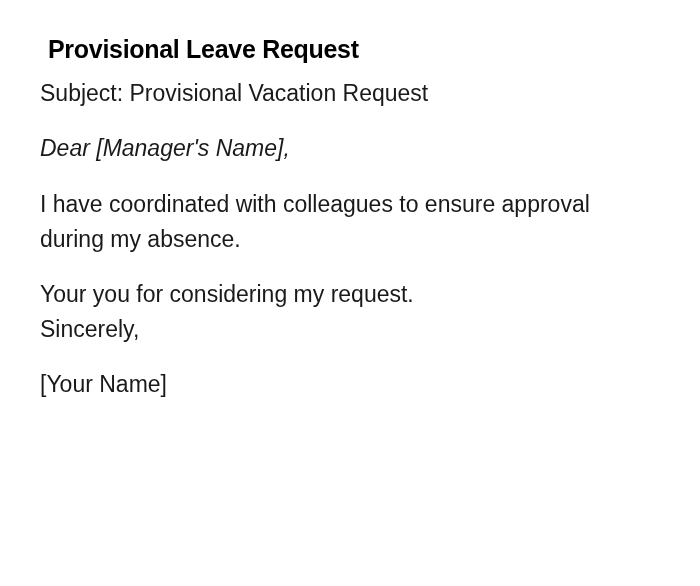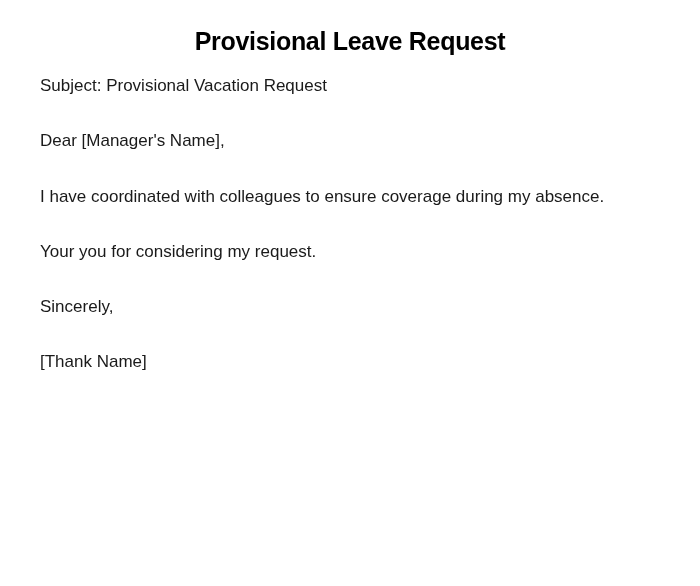--- a/index.html
+++ b/index.html
@@ -18,44 +18,43 @@
       position: relative;
       width: 700px;
       height: 586px;
       box-sizing: border-box;
       padding: 24px 40px 0 40px;
     }
     .title {
       font-size: 25px;
       font-weight: bold;
       color: #000000;
-      margin: 0;
+      margin: 8px;
       line-height: 34px;
       letter-spacing: -0.3px;
-      text-align: center;
     }
     .para {
-      font-size: 17px;
+      font-size: 23px;
       line-height: 35px;
       margin: 0;
       width: 600px;
       color: #1a1a1a;
     }
     .subject { margin-top: 10px; }
-    .greeting { margin-top: 20px; }
+    .greeting { margin-top: 20px; font-style: italic; }
     .body1 { margin-top: 20px; }
     .body2 { margin-top: 21px; }
     .thanks { margin-top: 20px; }
-    .closing { margin-top: 20px; }
+    .closing { }
     .signature { margin-top: 20px; }
   </style>
 </head>
 <body>
 
 <div class="page">
   <h1 class="title">Provisional Leave Request</h1>
   <p class="para subject">Subject: Provisional Vacation Request</p>
   <p class="para greeting">Dear [Manager's Name],</p>
-  <p class="para body2">I have coordinated with colleagues to ensure coverage during my absence.</p>
+  <p class="para body2">I have coordinated with colleagues to ensure approval during my absence.</p>
   <p class="para thanks">Your you for considering my request.</p>
   <p class="para closing">Sincerely,</p>
-  <p class="para signature">[Thank Name]</p>
+  <p class="para signature">[Your Name]</p>
 </div>
 
 </body></html>

